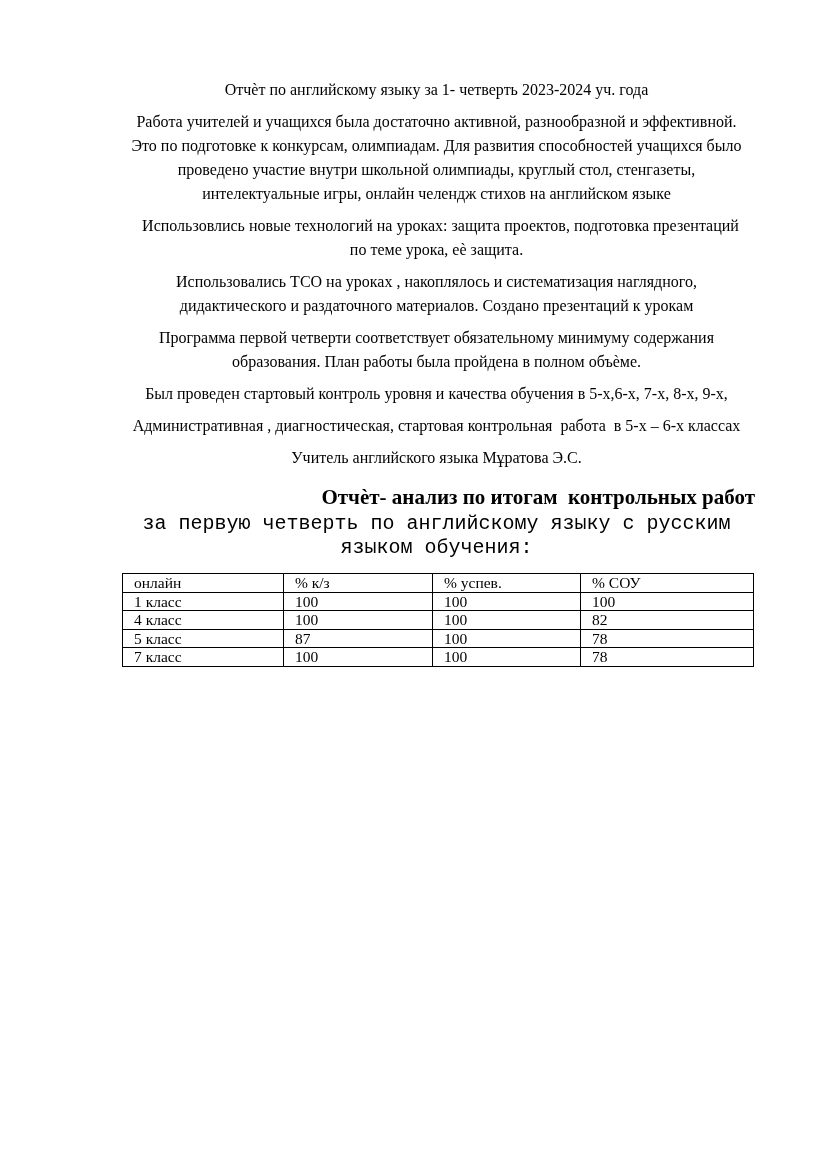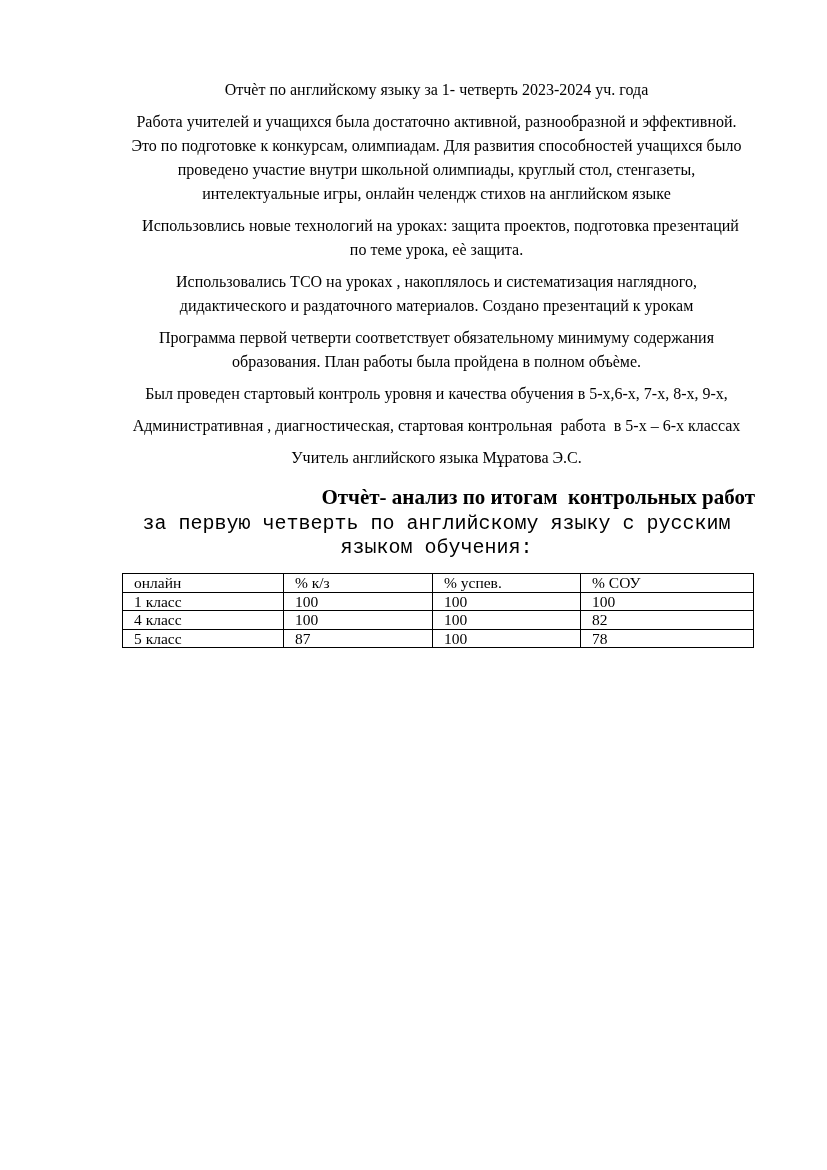--- a/index.html
+++ b/index.html
@@ -124,16 +124,22 @@
         <td>100</td>
         <td>100</td>
         <td>82</td>
       </tr>
       <tr>
         <td>5 класс</td>
         <td>87</td>
         <td>100</td>
         <td>78</td>
       </tr>
+      <tr>
+        <td>7 класс</td>
+        <td>100</td>
+        <td>100</td>
+        <td>78</td>
+      </tr>
     </tbody>
   </table>
 
 </div>
 
 </body></html>

